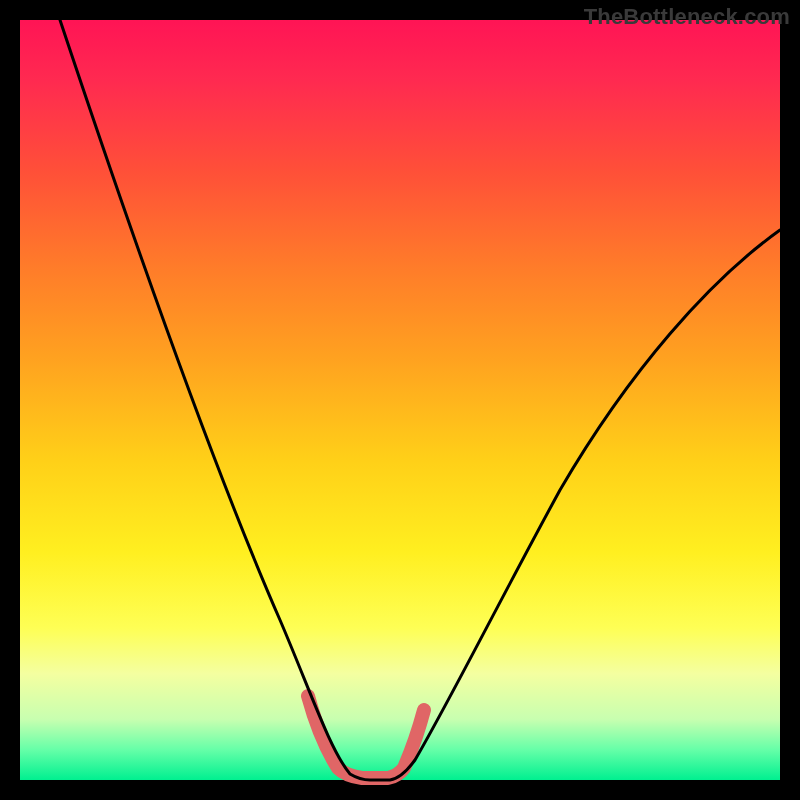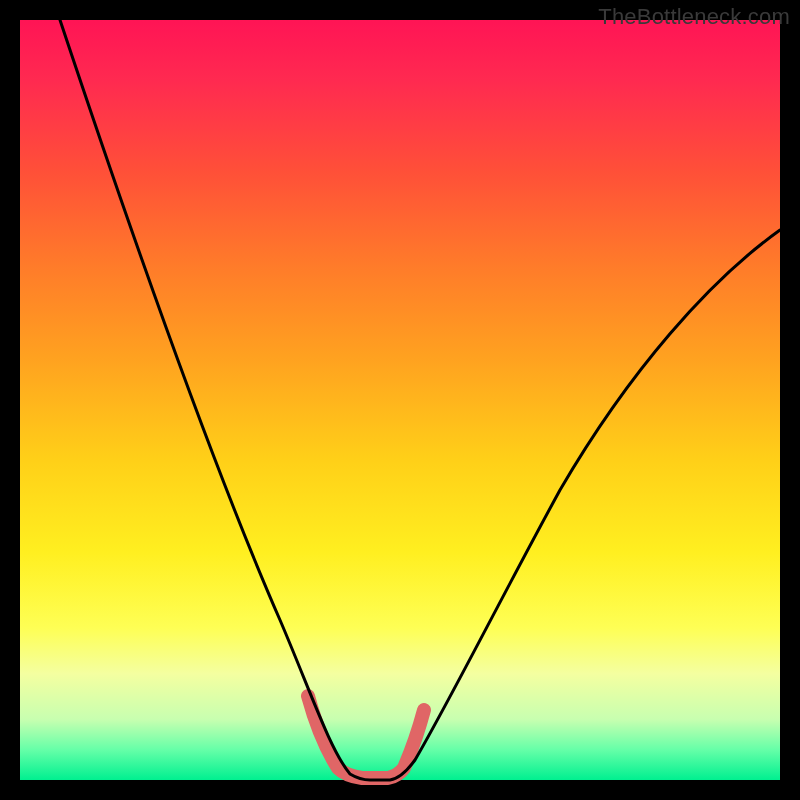--- a/index.html
+++ b/index.html
@@ -39,21 +39,21 @@
       #66ffa8 96%,
       #00f090 100%
     );
   }
   .watermark {
     position: absolute;
     top: 4px;
     right: 10px;
     color: #3a3a3a;
     font-size: 22px;
-    font-weight: 400;
+    font-weight: 700;
     letter-spacing: 0.2px;
     user-select: none;
   }
   svg.curve {
     position: absolute;
     left: 0; top: 0;
     width: 760px;
     height: 760px;
     overflow: visible;
   }

